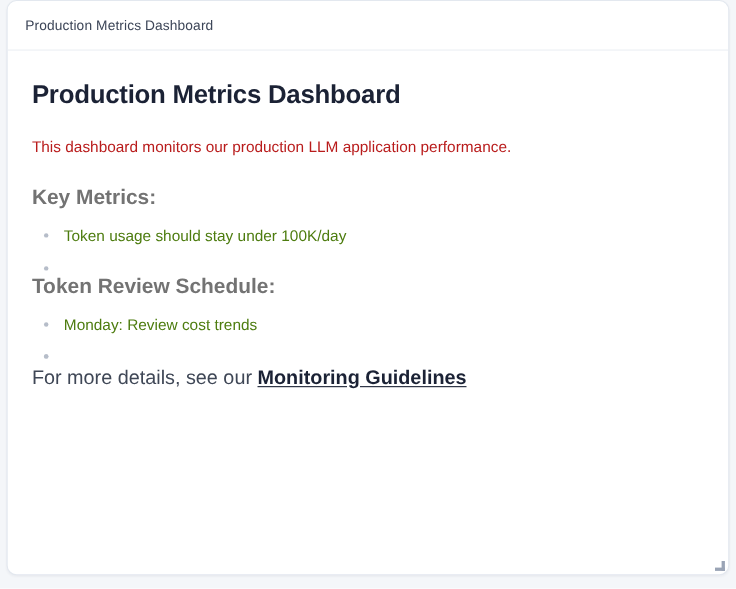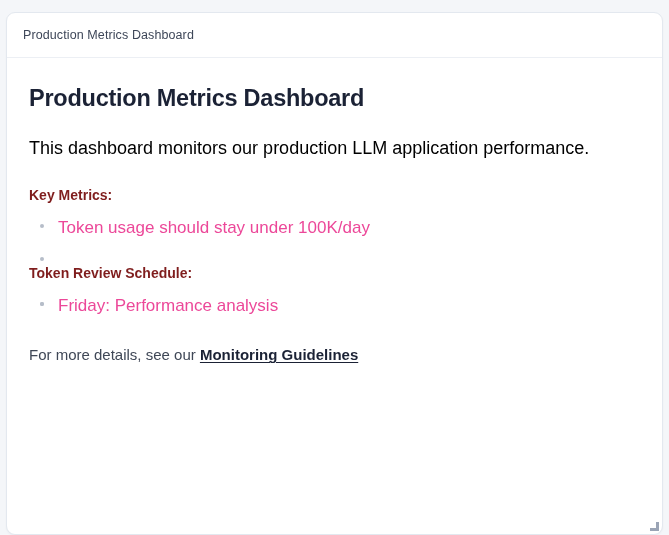--- a/index.html
+++ b/index.html
@@ -10,21 +10,21 @@
     width: 669px;
     height: 535px;
     background: #f4f6f9;
     font-family: "Liberation Sans", sans-serif;
     -webkit-font-smoothing: antialiased;
   }
 
   .panel {
     position: absolute;
     left: 6px;
-    top: 12px;
+    top: 0;
     width: 657px;
     height: 523px;
     box-sizing: border-box;
     background: #ffffff;
     border: 1px solid #e3e8ef;
     border-radius: 9px;
     box-shadow: 0 1px 2px rgba(16, 24, 40, 0.04);
     overflow: hidden;
   }
 
@@ -51,64 +51,64 @@
     margin: 0;
     font-size: 23.5px;
     font-weight: bold;
     color: #1b2235;
     letter-spacing: -0.25px;
     line-height: 1.2;
   }
 
   .doc-intro {
     margin: 23px 0 0 0;
-    font-size: 18px;
-    color: #000000;
+    font-size: 14px;
+    color: #b91c1c;
     line-height: 1.45;
   }
 
   .section-heading {
     margin: 26px 0 0 0;
-    font-size: 14px;
+    font-size: 19px;
     font-weight: bold;
-    color: #7f1d1d;
+    color: #737373;
   }
 
   .bullet-list {
     margin: 14px 0 0 0;
     padding: 0;
     list-style: none;
   }
 
   .bullet-list li {
     position: relative;
     padding-left: 29px;
     margin-bottom: 11px;
-    font-size: 17px;
-    color: #ec4899;
+    font-size: 14px;
+    color: #4d7c0f;
     line-height: 1.3;
   }
 
   .bullet-list li:last-child {
     margin-bottom: 0;
   }
 
   .bullet-list li .bullet-dot {
     position: absolute;
     left: 11px;
     top: 7px;
     width: 4px;
     height: 4px;
     border-radius: 50%;
     background: #b6bdc9;
   }
 
   .doc-footer {
     margin: 27px 0 0 0;
-    font-size: 15px;
+    font-size: 18px;
     color: #3f4756;
     line-height: 1.4;
   }
 
   .doc-link {
     color: #1b2235;
     font-weight: bold;
     text-decoration: underline;
     text-underline-offset: 2px;
     cursor: pointer;
@@ -166,24 +166,27 @@
       <li>
         <span class="bullet-dot"></span>
       </li>
     </ul>
 
     <h2 class="section-heading">Token Review Schedule:</h2>
 
     <ul class="bullet-list">
       <li>
         <span class="bullet-dot"></span>
+        <span>Monday: Review cost trends</span>
       </li>
       <li>
         <span class="bullet-dot"></span>
-        <span>Friday: Performance analysis</span>
+      </li>
+      <li>
+        <span class="bullet-dot"></span>
       </li>
     </ul>
 
     <p class="doc-footer">
       <span>For more details, see our </span><a class="doc-link">Monitoring Guidelines</a>
     </p>
 
   </div>
 
   <div class="resize-grip"></div>

